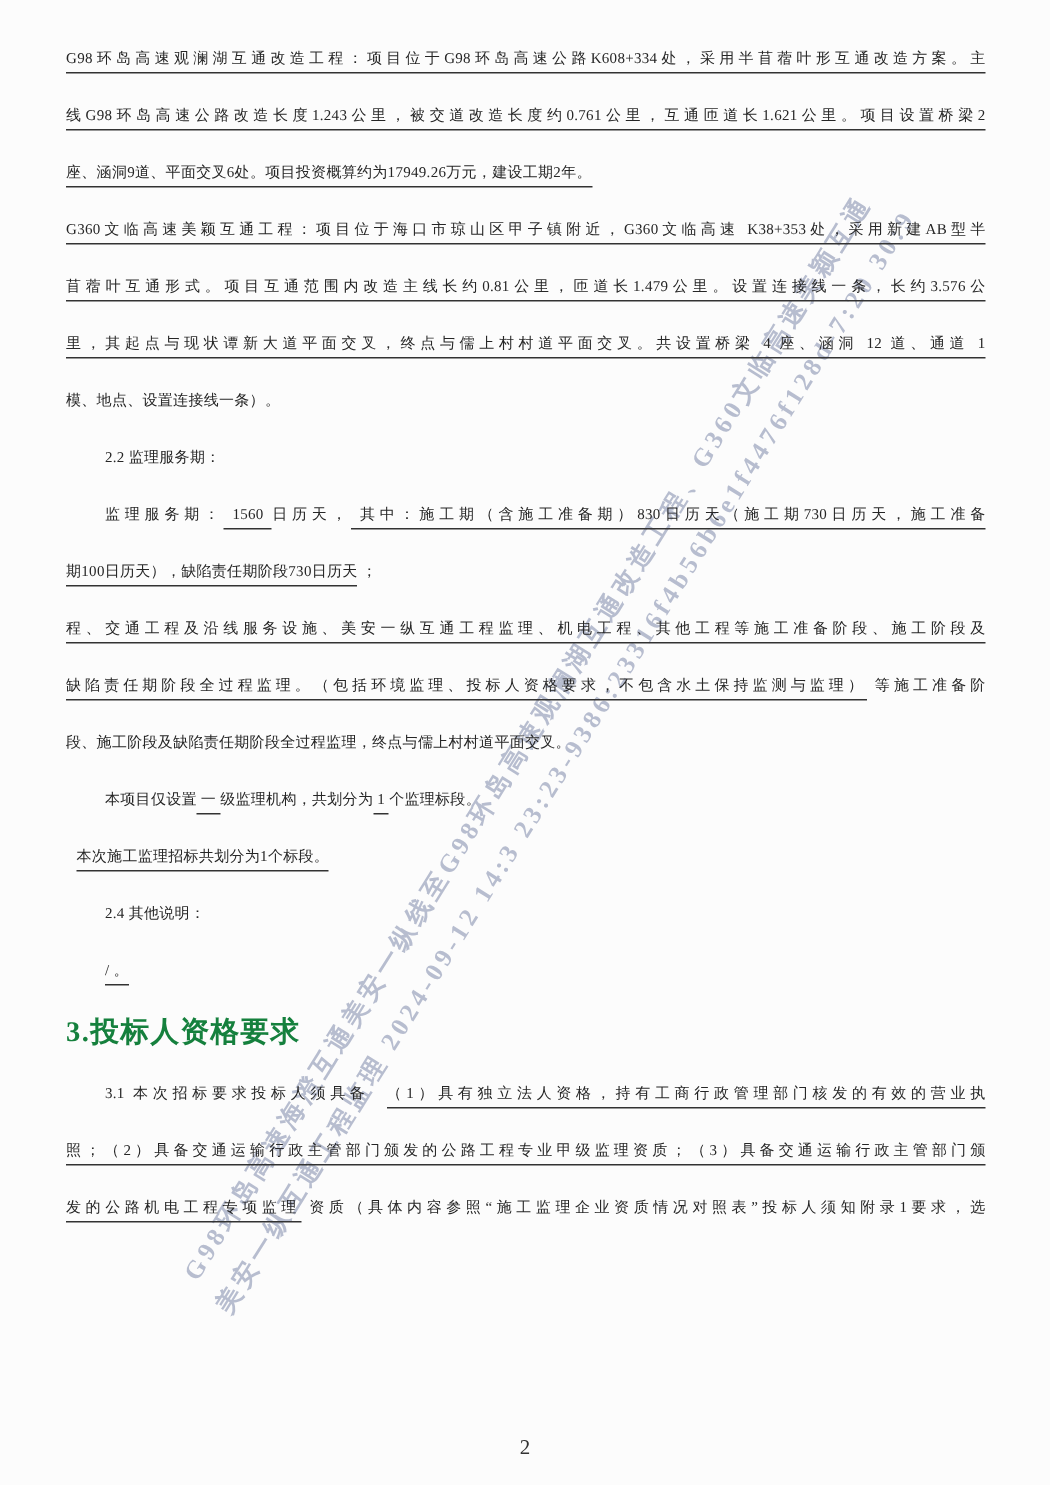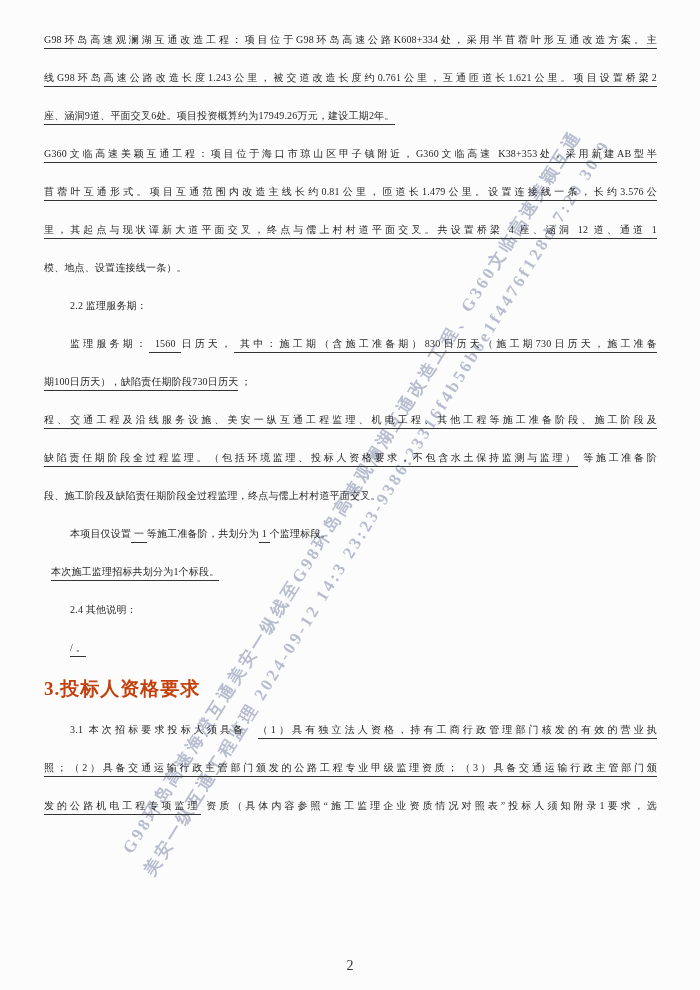--- a/index.html
+++ b/index.html
@@ -42,21 +42,21 @@
   }
   .line.justify { text-align:justify; text-align-last:justify; }
   .line.indent { padding-left:26px; }
   .line.indent-sm { padding-left:7px; }
   .line.heading {
     font-size:19px;
     font-weight:bold;
     height:44px;
     line-height:44px;
     letter-spacing:1px;
-    color:#c2410c;
+    color:#15803d;
   }
   .u { border-bottom:1.5px solid #333; padding-bottom:3px; }
   .page-number {
     position:absolute; left:0; right:0; bottom:16px;
     text-align:center;
     font-size:14px;
     color:#333;
     z-index:1;
   }
 </style>
@@ -77,21 +77,21 @@
       <div class="line justify"><span class="u">G360文临高速美颖互通工程：项目位于海口市琼山区甲子镇附近，G360文临高速 K38+353处，采用新建AB型半</span></div>
       <div class="line justify"><span class="u">苜蓿叶互通形式。项目互通范围内改造主线长约0.81公里，匝道长1.479公里。设置连接线一条，长约3.576公</span></div>
       <div class="line justify"><span class="u">里，其起点与现状谭新大道平面交叉，终点与儒上村村道平面交叉。共设置桥梁 4 座、涵洞 12 道、通道 1</span></div>
       <div class="line"><span class="plain">模、地点、设置连接线一条）。</span></div>
       <div class="line indent"><span class="plain">2.2 监理服务期：</span></div>
       <div class="line justify indent"><span class="plain">监理服务期：</span><span class="u"> 1560 </span><span class="plain">日历天，</span><span class="u"> 其中：施工期（含施工准备期）830日历天（施工期730日历天，施工准备</span></div>
       <div class="line"><span class="u">期100日历天），缺陷责任期阶段730日历天</span><span class="plain"> ；</span></div>
       <div class="line justify"><span class="u">程、交通工程及沿线服务设施、美安一纵互通工程监理、机电工程、其他工程等施工准备阶段、施工阶段及</span></div>
       <div class="line justify"><span class="u">缺陷责任期阶段全过程监理。（包括环境监理、投标人资格要求，不包含水土保持监测与监理）</span><span class="plain"> 等施工准备阶</span></div>
       <div class="line"><span class="plain">段、施工阶段及缺陷责任期阶段全过程监理，终点与儒上村村道平面交叉。</span></div>
-      <div class="line indent"><span class="plain">本项目仅设置</span><span class="u"> 一 </span><span class="plain">等施工准备阶，共划分为</span><span class="u"> 1 </span><span class="plain">个监理标段。</span></div>
+      <div class="line indent"><span class="plain">本项目仅设置</span><span class="u"> 一 </span><span class="plain">级监理机构，共划分为</span><span class="u"> 1 </span><span class="plain">个监理标段。</span></div>
       <div class="line indent-sm"><span class="u">本次施工监理招标共划分为1个标段。</span></div>
       <div class="line indent"><span class="plain">2.4 其他说明：</span></div>
       <div class="line indent"><span class="u">/ 。</span></div>
       <div class="line heading"><span class="plain">3.投标人资格要求</span></div>
       <div class="line justify indent"><span class="plain">3.1 本次招标要求投标人须具备  </span><span class="u">（1）具有独立法人资格，持有工商行政管理部门核发的有效的营业执</span></div>
       <div class="line justify"><span class="u">照；（2）具备交通运输行政主管部门颁发的公路工程专业甲级监理资质；（3）具备交通运输行政主管部门颁</span></div>
       <div class="line justify"><span class="u">发的公路机电工程专项监理</span><span class="plain"> 资质（具体内容参照“施工监理企业资质情况对照表”投标人须知附录1要求，选</span></div>
     </div>
 
   <div class="page-number">2</div>

